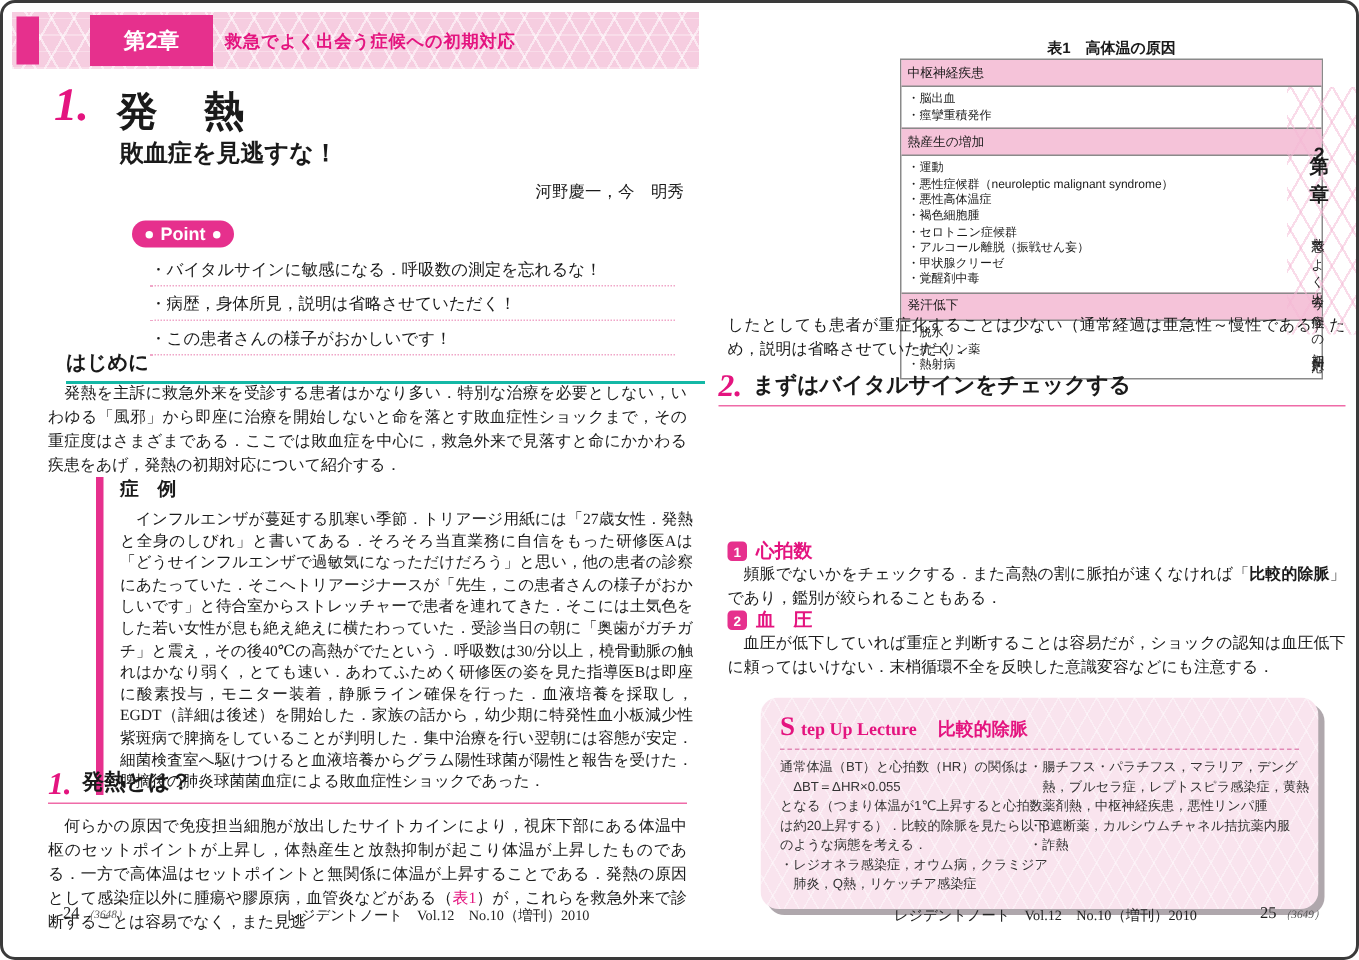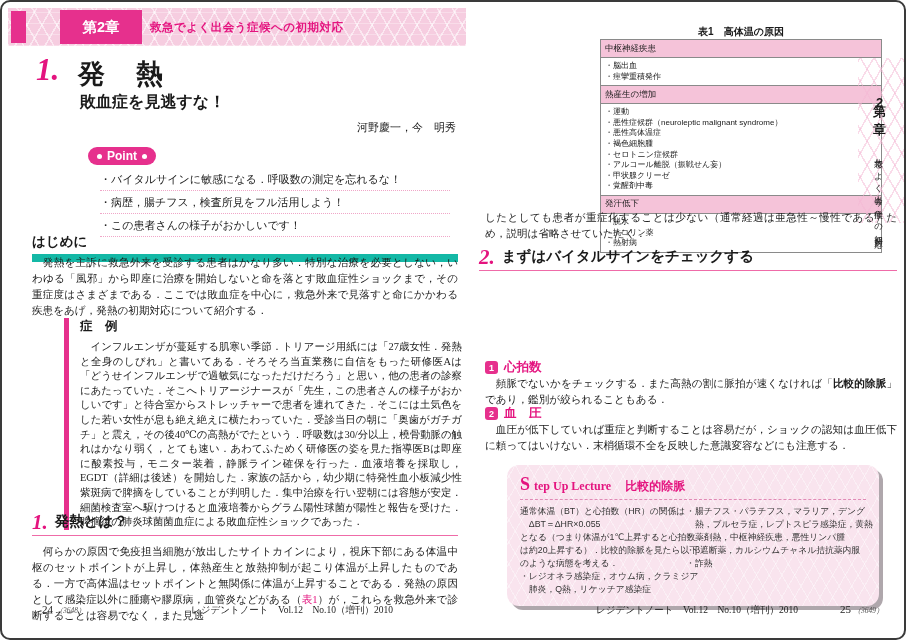--- a/index.html
+++ b/index.html
@@ -36,22 +36,22 @@
     font-family:"Liberation Serif","DejaVu Serif",serif;}
 
   
   .point-pill{left:86px;top:145px;background:var(--accent);border-radius:11px;height:18px;
     display:flex;align-items:center;gap:5px;padding:0 9px;color:#fff;font-weight:bold;font-size:12px;}
   .point-pill .pdot{width:5px;height:5px;border-radius:50%;background:#fff;}
   .point-list{left:98px;top:166px;width:350px;}
   .point-item{font-size:11px;padding:4px 0 3px 0;border-bottom:1px dotted var(--dot);}
 
   
-  .h-intro{left:30px;top:231px;width:426px;font-size:13.5px;font-weight:bold;
-    border-bottom:8px solid #14b8a6;padding-bottom:3px;}
+  .h-intro{left:42px;top:231px;width:426px;font-size:13.5px;font-weight:bold;
+    border-bottom:2px solid #14b8a6;padding-bottom:3px;}
   .intro-body{left:30px;top:253px;width:426px;font-size:10.6px;line-height:16px;}
 
   
   .case{left:62px;top:316px;width:382px;border-left:5px solid var(--accent);padding-left:11px;}
   .case-title{font-size:12.5px;font-weight:bold;}
   .case-body{font-size:10.4px;line-height:14.6px;margin-top:5px;}
 
   
   .sec-head{display:flex;align-items:flex-end;gap:7px;border-bottom:1.5px solid #ef6ba8;padding-bottom:4px;}
   .sec-num{font-family:"Liberation Serif","DejaVu Serif",serif;font-style:italic;font-weight:bold;
@@ -134,21 +134,21 @@
   <div class="abs art-sub">敗血症を見逃すな！</div>
   <div class="abs authors serif">河野慶一，今　明秀</div>
 
   <div class="abs point-pill">
     <span class="pdot"></span>
     <span>Point</span>
     <span class="pdot"></span>
   </div>
   <div class="abs point-list">
       <div class="point-item">・バイタルサインに敏感になる．呼吸数の測定を忘れるな！</div>
-      <div class="point-item">・病歴，腸チフス，検査所見をフル活用しよう！</div>
+      <div class="point-item">・病歴，身体所見，説明は省略させていただく！</div>
       <div class="point-item">・この患者さんの様子がおかしいです！</div>
     </div>
 
   <div class="abs h-intro">はじめに</div>
   <div class="abs intro-body serif just">　発熱を主訴に救急外来を受診する患者はかなり多い．特別な治療を必要としない，いわゆる「風邪」から即座に治療を開始しないと命を落とす敗血症性ショックまで，その重症度はさまざまである．ここでは敗血症を中心に，救急外来で見落すと命にかかわる疾患をあげ，発熱の初期対応について紹介する．</div>
 
   <div class="abs case">
     <div class="case-title">症　例</div>
     <div class="case-body serif just">　インフルエンザが蔓延する肌寒い季節．トリアージ用紙には「27歳女性．発熱と全身のしびれ」と書いてある．そろそろ当直業務に自信をもった研修医Aは「どうせインフルエンザで過敏気になっただけだろう」と思い，他の患者の診察にあたっていた．そこへトリアージナースが「先生，この患者さんの様子がおかしいです」と待合室からストレッチャーで患者を連れてきた．そこには土気色をした若い女性が息も絶え絶えに横たわっていた．受診当日の朝に「奥歯がガチガチ」と震え，その後40℃の高熱がでたという．呼吸数は30/分以上，橈骨動脈の触れはかなり弱く，とても速い．あわてふためく研修医の姿を見た指導医Bは即座に酸素投与，モニター装着，静脈ライン確保を行った．血液培養を採取し，EGDT（詳細は後述）を開始した．家族の話から，幼少期に特発性血小板減少性紫斑病で脾摘をしていることが判明した．集中治療を行い翌朝には容態が安定．細菌検査室へ駆けつけると血液培養からグラム陽性球菌が陽性と報告を受けた．脾摘後の肺炎球菌菌血症による敗血症性ショックであった．</div>
   </div>

